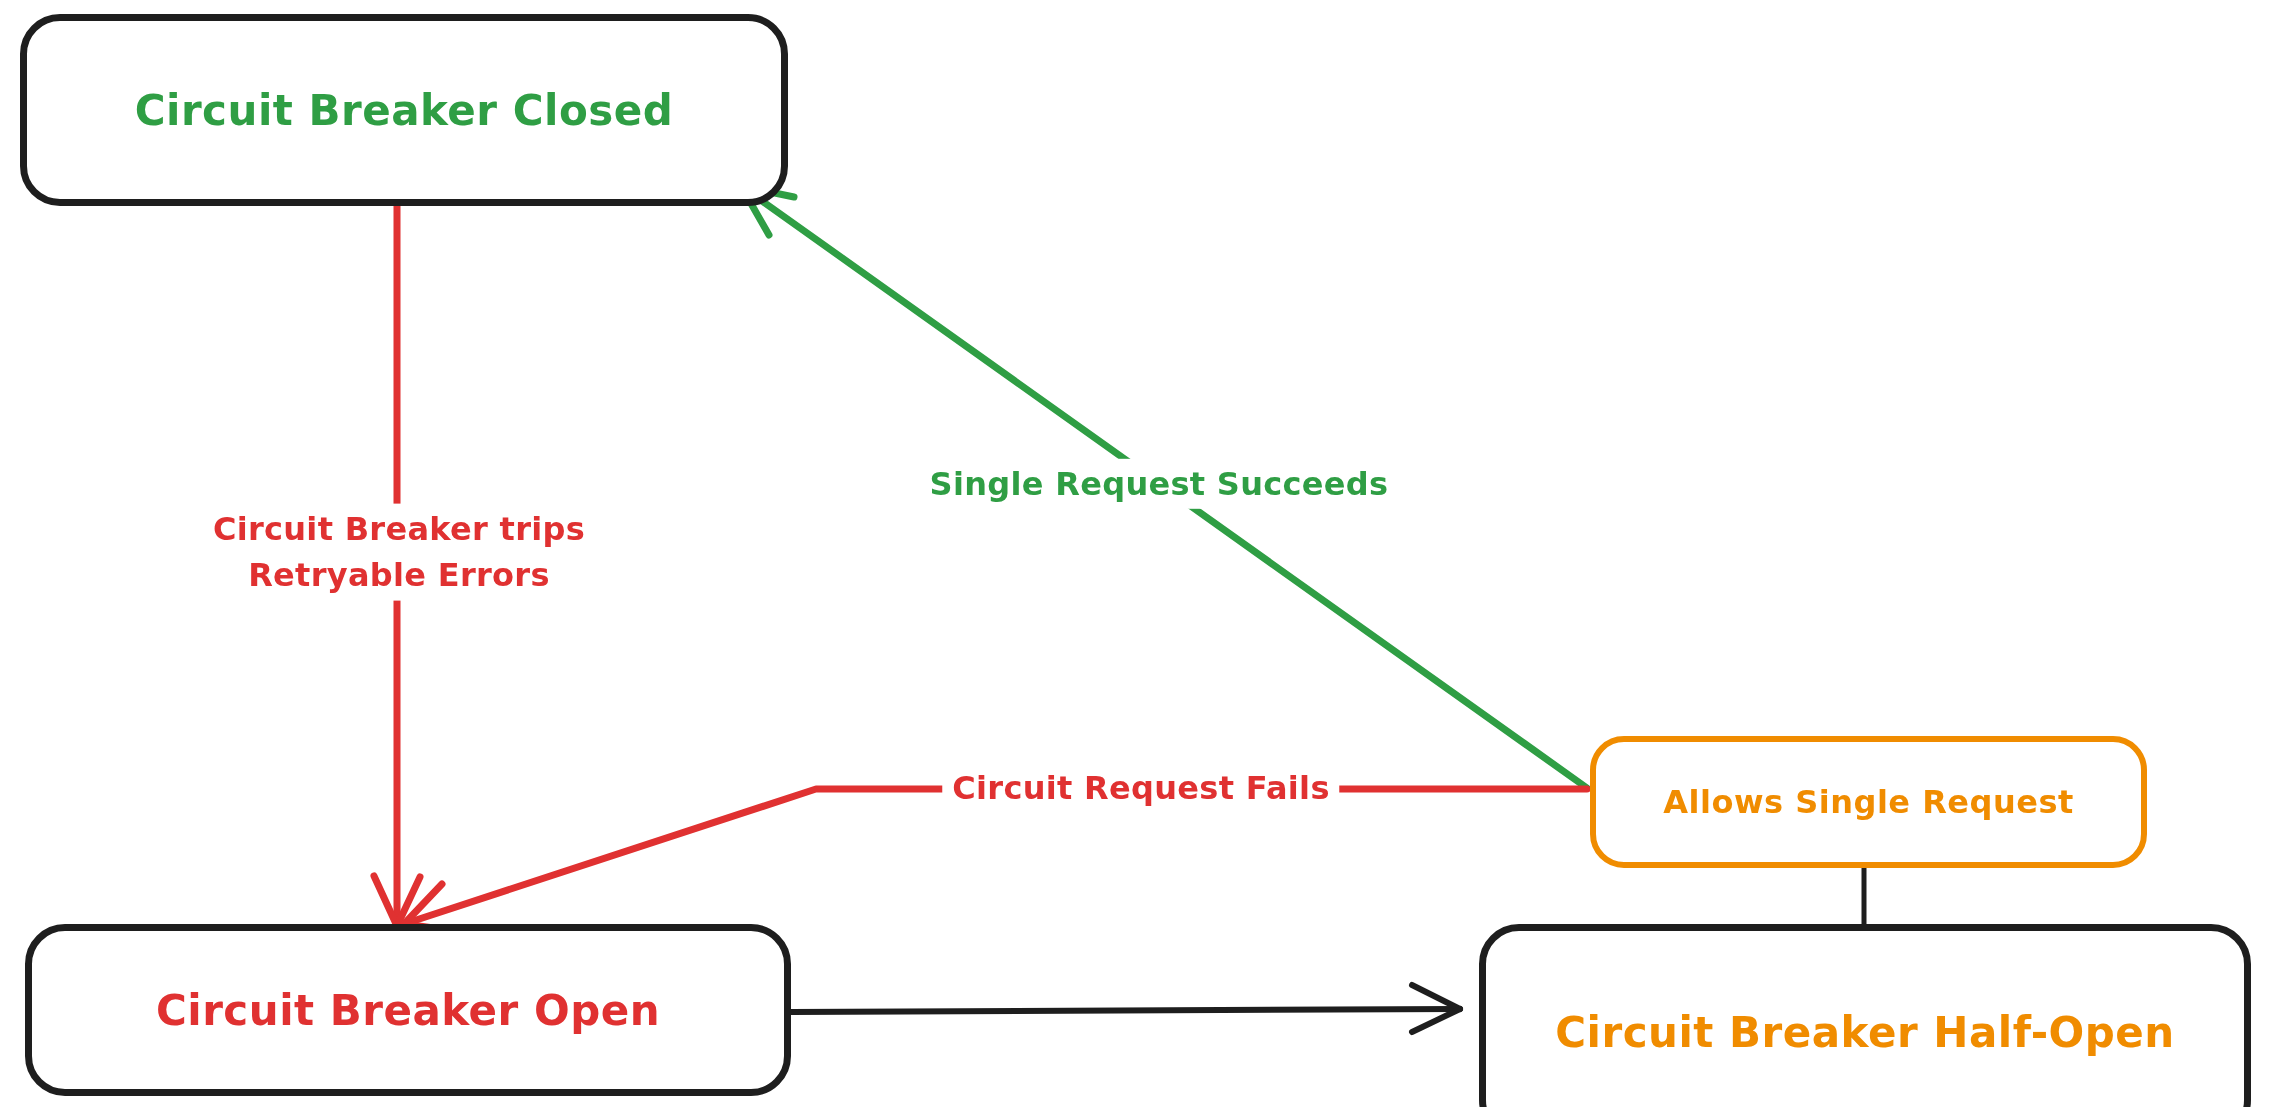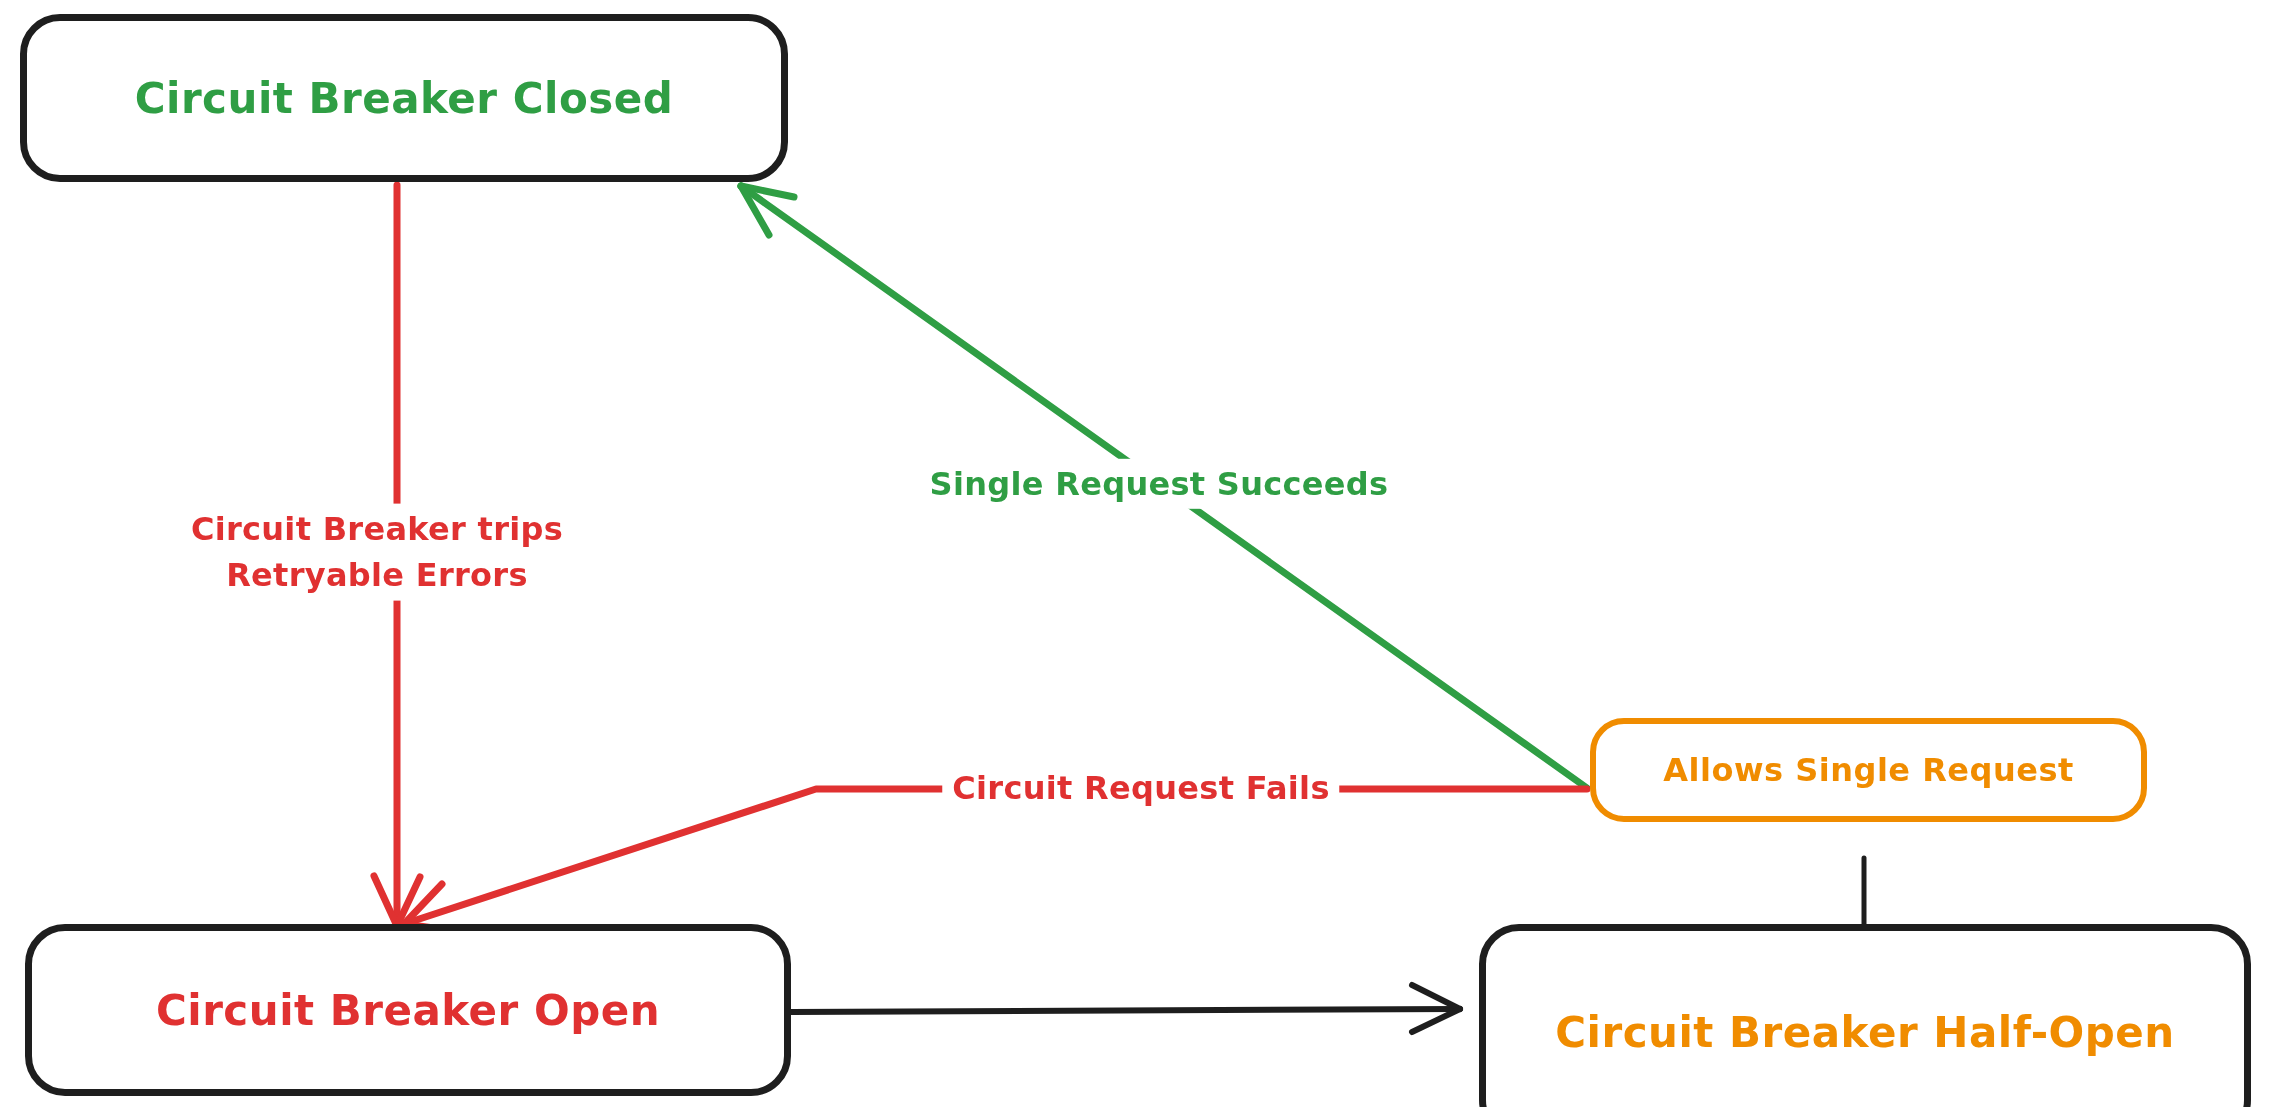--- a/index.html
+++ b/index.html
@@ -49,44 +49,44 @@
     text-align: center;
     font-weight: bold;
     letter-spacing: 0.5px;
   }
   .node-big {
     border-width: 7px;
     border-color: var(--black);
     border-radius: 40px;
     font-size: 42px;
   }
-  .node-closed   { left: 20px;   top: 14px;  width: 768px; height: 168px; }
+  .node-closed   { left: 20px;   top: 14px;  width: 768px; height: 192px; }
   .node-open     { left: 25px;   top: 924px; width: 766px; height: 172px; }
   .node-halfopen { left: 1479px; top: 924px; width: 772px; height: 216px; }
   .node-allows {
-    left: 1590px; top: 718px; width: 557px; height: 104px;
+    left: 1590px; top: 736px; width: 557px; height: 132px;
     border-width: 6px;
     border-color: var(--orange);
     border-radius: 34px;
     font-size: 32px;
   }
 
   .edge-label {
     position: absolute;
     transform: translate(-50%, -50%);
     background: var(--background);
     text-align: center;
     font-weight: bold;
     font-size: 32px;
     line-height: 1.45;
     padding: 2px 14px;
     white-space: nowrap;
     letter-spacing: 0.3px;
   }
-  .label-trips    { left: 377px;  top: 552px;  }
+  .label-trips    { left: 399px;  top: 552px;  }
   .label-succeeds { left: 1159px; top: 484px;  }
   .label-fails    { left: 1141px; top: 788px;  padding: 2px 10px; }
   .label-delay    { left: 1150px; top: 1004px; }
 
   .text-green  { color: var(--green);  }
   .text-red    { color: var(--red);    }
   .text-orange { color: var(--orange); }
   .text-black  { color: var(--black);  }
 </style>
 </head>

